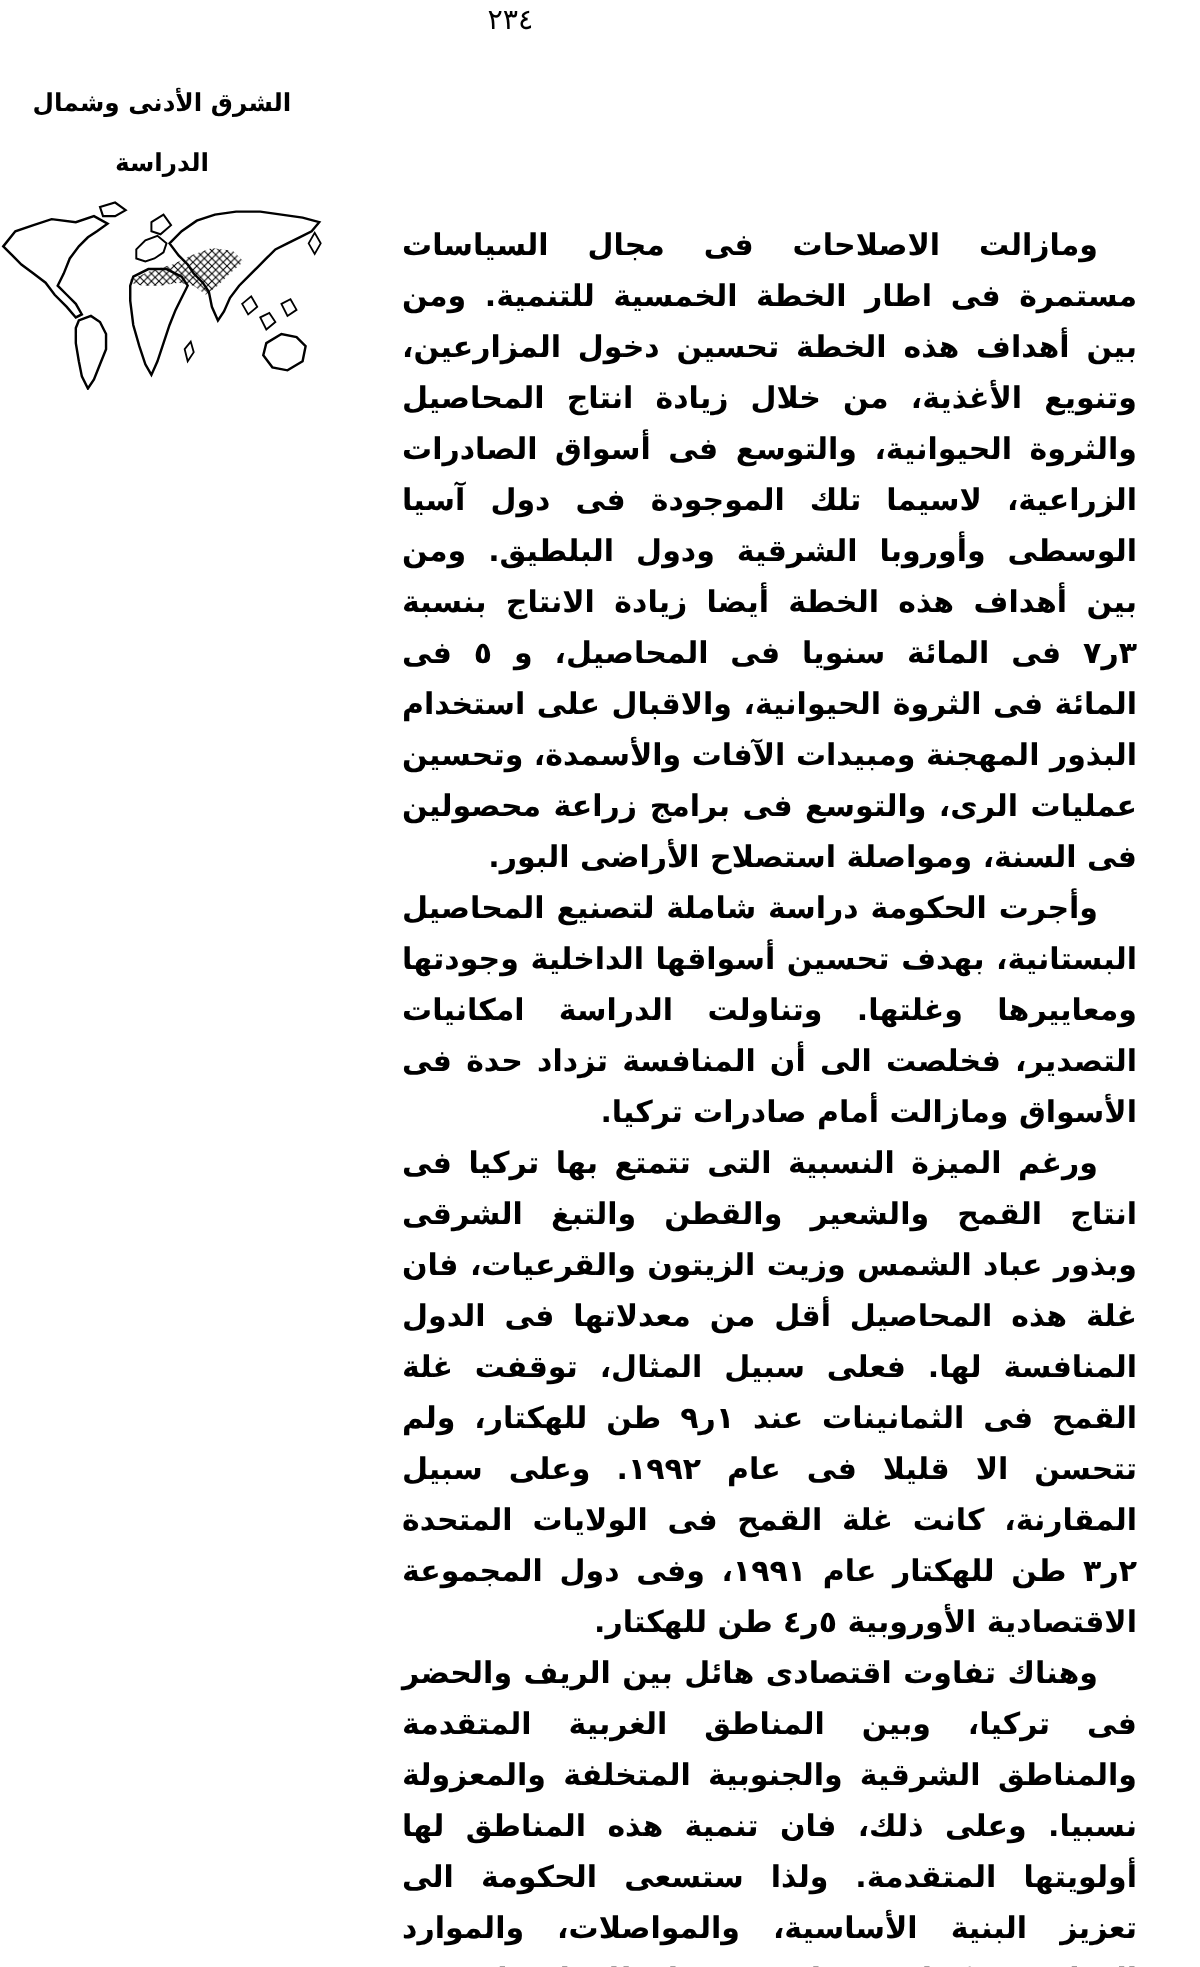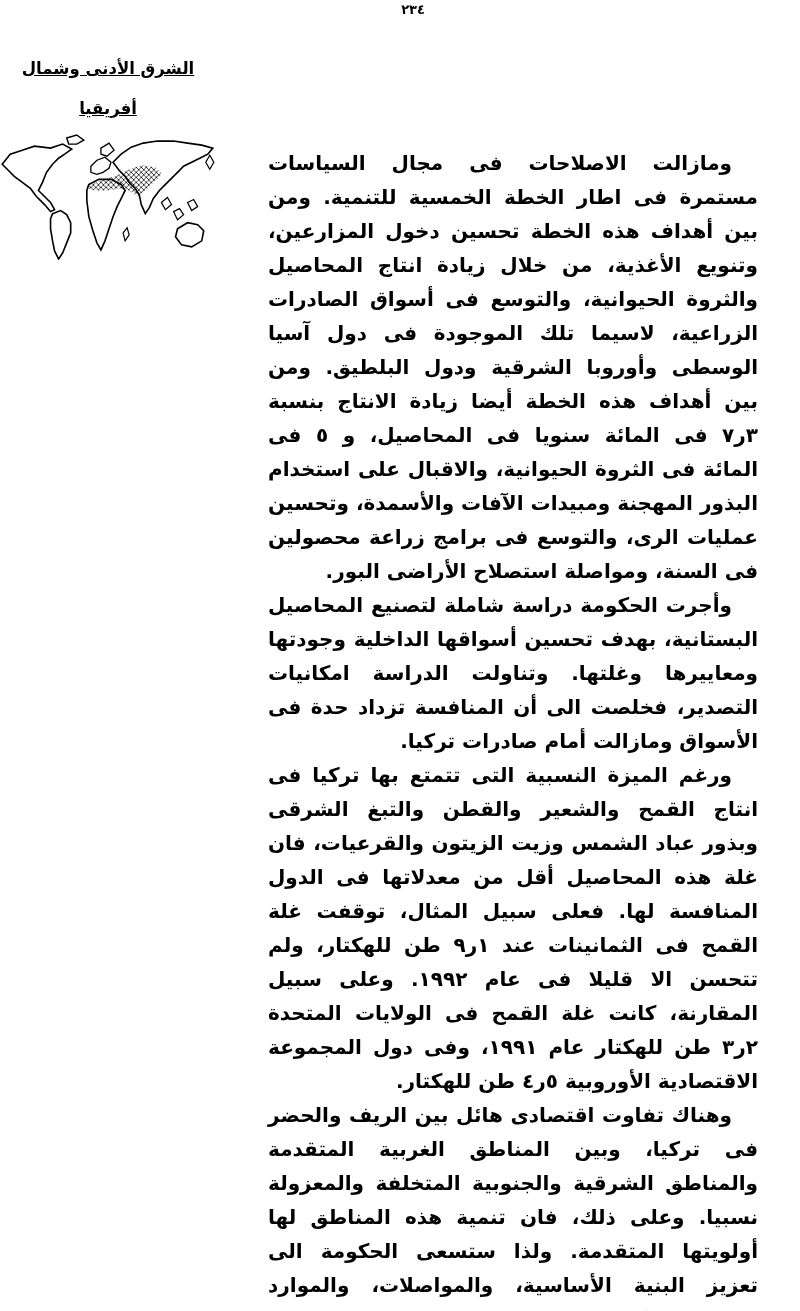--- a/index.html
+++ b/index.html
@@ -4,27 +4,27 @@
 <style>
   html, body { margin: 0; padding: 0; }
   body {
     width: 800px; height: 1311px;
     background: #ffffff; color: #000000;
     position: relative; overflow: hidden;
     font-family: "DejaVu Sans", sans-serif;
   }
   .page-number {
     position: absolute; top: 2px; left: 325px; width: 100px;
-    text-align: right; font-size: 13px; font-weight: bold;
+    text-align: left; font-size: 19px; font-weight: normal;
     direction: rtl;
   }
   .region-label {
     position: absolute; top: 58px; left: 8px; width: 200px;
     text-align: center; font-weight: bold; font-size: 16.5px;
-    direction: rtl; line-height: 22px; text-decoration: underline;
+    direction: rtl; line-height: 22px;
   }
   .region-label .line2 { margin-top: 18px; }
   .world-map {
     position: absolute; top: 132px; left: 0px;
     width: 218px; height: 128px;
   }
   .world-map svg { width: 100%; height: 100%; display: block; }
   .text-column {
     position: absolute; top: 146px; right: 42px; width: 490px;
     direction: rtl;
@@ -36,21 +36,21 @@
   .text-column p { margin: 0; padding: 0; text-indent: 26px; }
   .text-column p.no-indent { text-indent: 0; }
 </style>
 </head>
 <body>
 
 <div class="page-number">٢٣٤</div>
 
 <div class="region-label">
   <div class="line1">الشرق  الأدنى وشمال</div>
-  <div class="line2">أفريقيا</div>
+  <div class="line2">الدراسة</div>
 </div>
 
 <div class="world-map">
   <svg viewBox="0 0 216 127" aria-hidden="true">
     <defs>
       <pattern id="hatch" width="5" height="5" patternUnits="userSpaceOnUse">
         <path d="M0,5 L5,0 M0,0 L5,5" stroke="#000" stroke-width="0.7"></path>
       </pattern>
     </defs>
 

